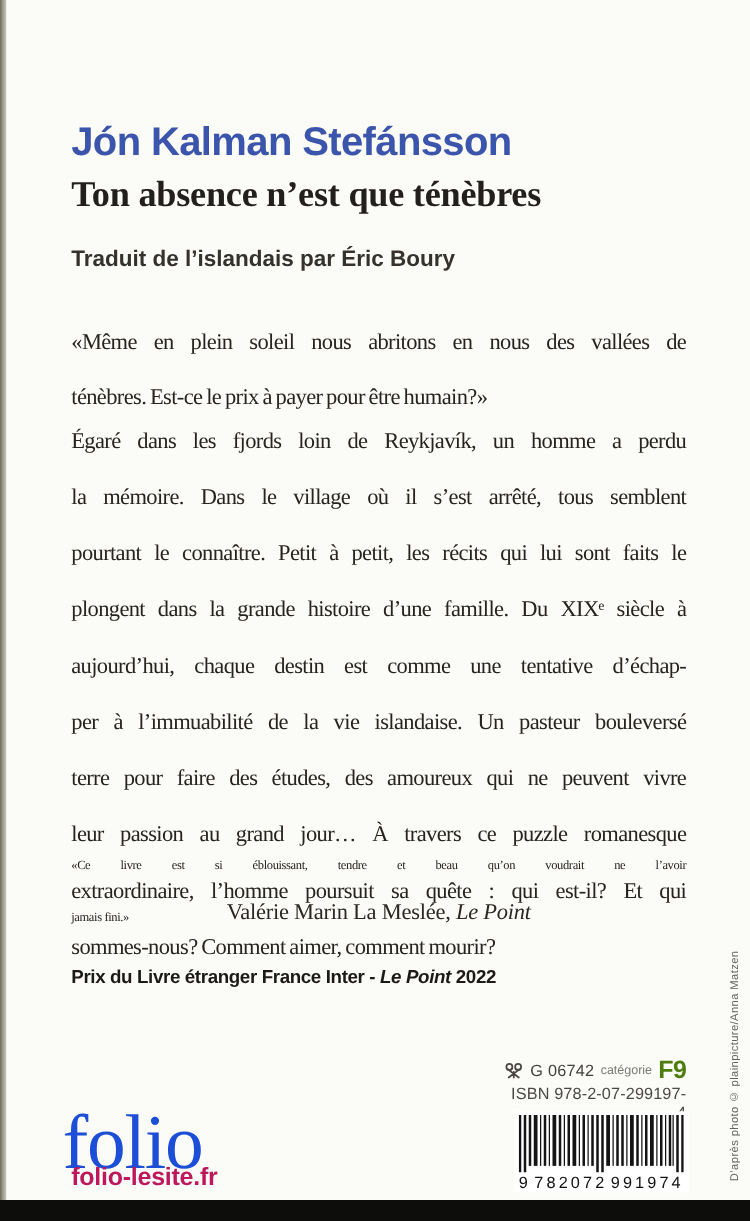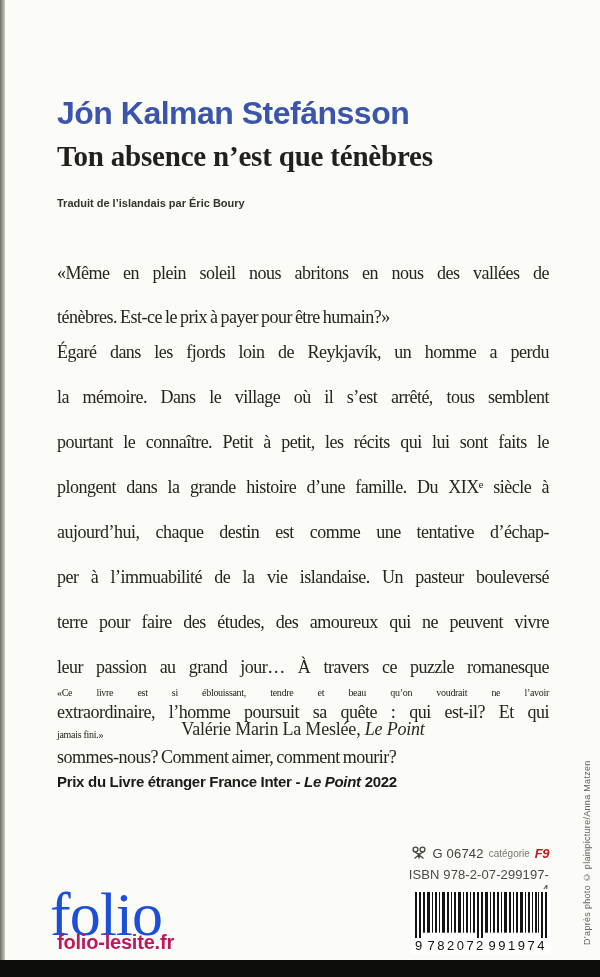--- a/index.html
+++ b/index.html
@@ -23,21 +23,21 @@
     top:94px; font-family:"Liberation Sans", sans-serif;
     font-weight:700; font-size:32px; line-height:38px;
     letter-spacing:-0.5px; color:#3b55ad;
   }
   .title {
     top:136px; font-size:29px; line-height:40px; letter-spacing:-0.2px;
     color:#221f1c;
   }
   .translator {
     top:197px; font-family:"Liberation Sans", sans-serif;
-    font-weight:700; font-size:11px; color:#35322e;
+    font-weight:700; font-size:18px; color:#35322e;
   }
   .serifline { font-size:18px; line-height:29px; letter-spacing:-0.5px; word-spacing:-1px; }
   .jl { text-align:justify; text-align-last:justify;margin-top:16px; }
   .jl.last { text-align-last:left; }
   .quote-top { top:243px; }
   .quote-top .serifline { line-height:28px; }
   .synopsis { top:322px; }
   .review { top:664px; }
   .review .rline { font-size:10px; line-height:26px; letter-spacing:-0.3px; }
   .attribution {
@@ -61,21 +61,21 @@
     font-size:20px; letter-spacing:-0.2px; color:#be185d;
   }
 
   .meta-row {
     position:absolute; left:403px; top:845px; width:146px;
     display:flex; align-items:center; justify-content:flex-end; gap:5px;
     font-family:"Liberation Sans", sans-serif; color:#44423e;
   }
   .meta-row .code { font-size:13px; letter-spacing:0.2px;text-align:center; }
   .meta-row .cat  { font-size:10px; color:#7a7873; }
-  .meta-row .f9   { font-size:13px; font-weight:700; color:#b91c1c; letter-spacing:-0.5px;font-style:italic; }
+  .meta-row .f9   { font-size:20px; font-weight:700; color:#4d7c0f; letter-spacing:-0.5px; }
   .cert-icon { width:16px; height:16px; flex:0 0 auto; }
   .cert-icon svg { display:block; }
   .isbn {
     position:absolute; left:403px; top:867px; width:146px; text-align:right;
     font-family:"Liberation Sans", sans-serif; font-size:13px;
     letter-spacing:0.1px; color:#4b4945;
   }
   .barcode {
     position:absolute; left:411px; top:889px; width:140px;
     background:#ffffff; padding:3px 4px 1px 4px;

